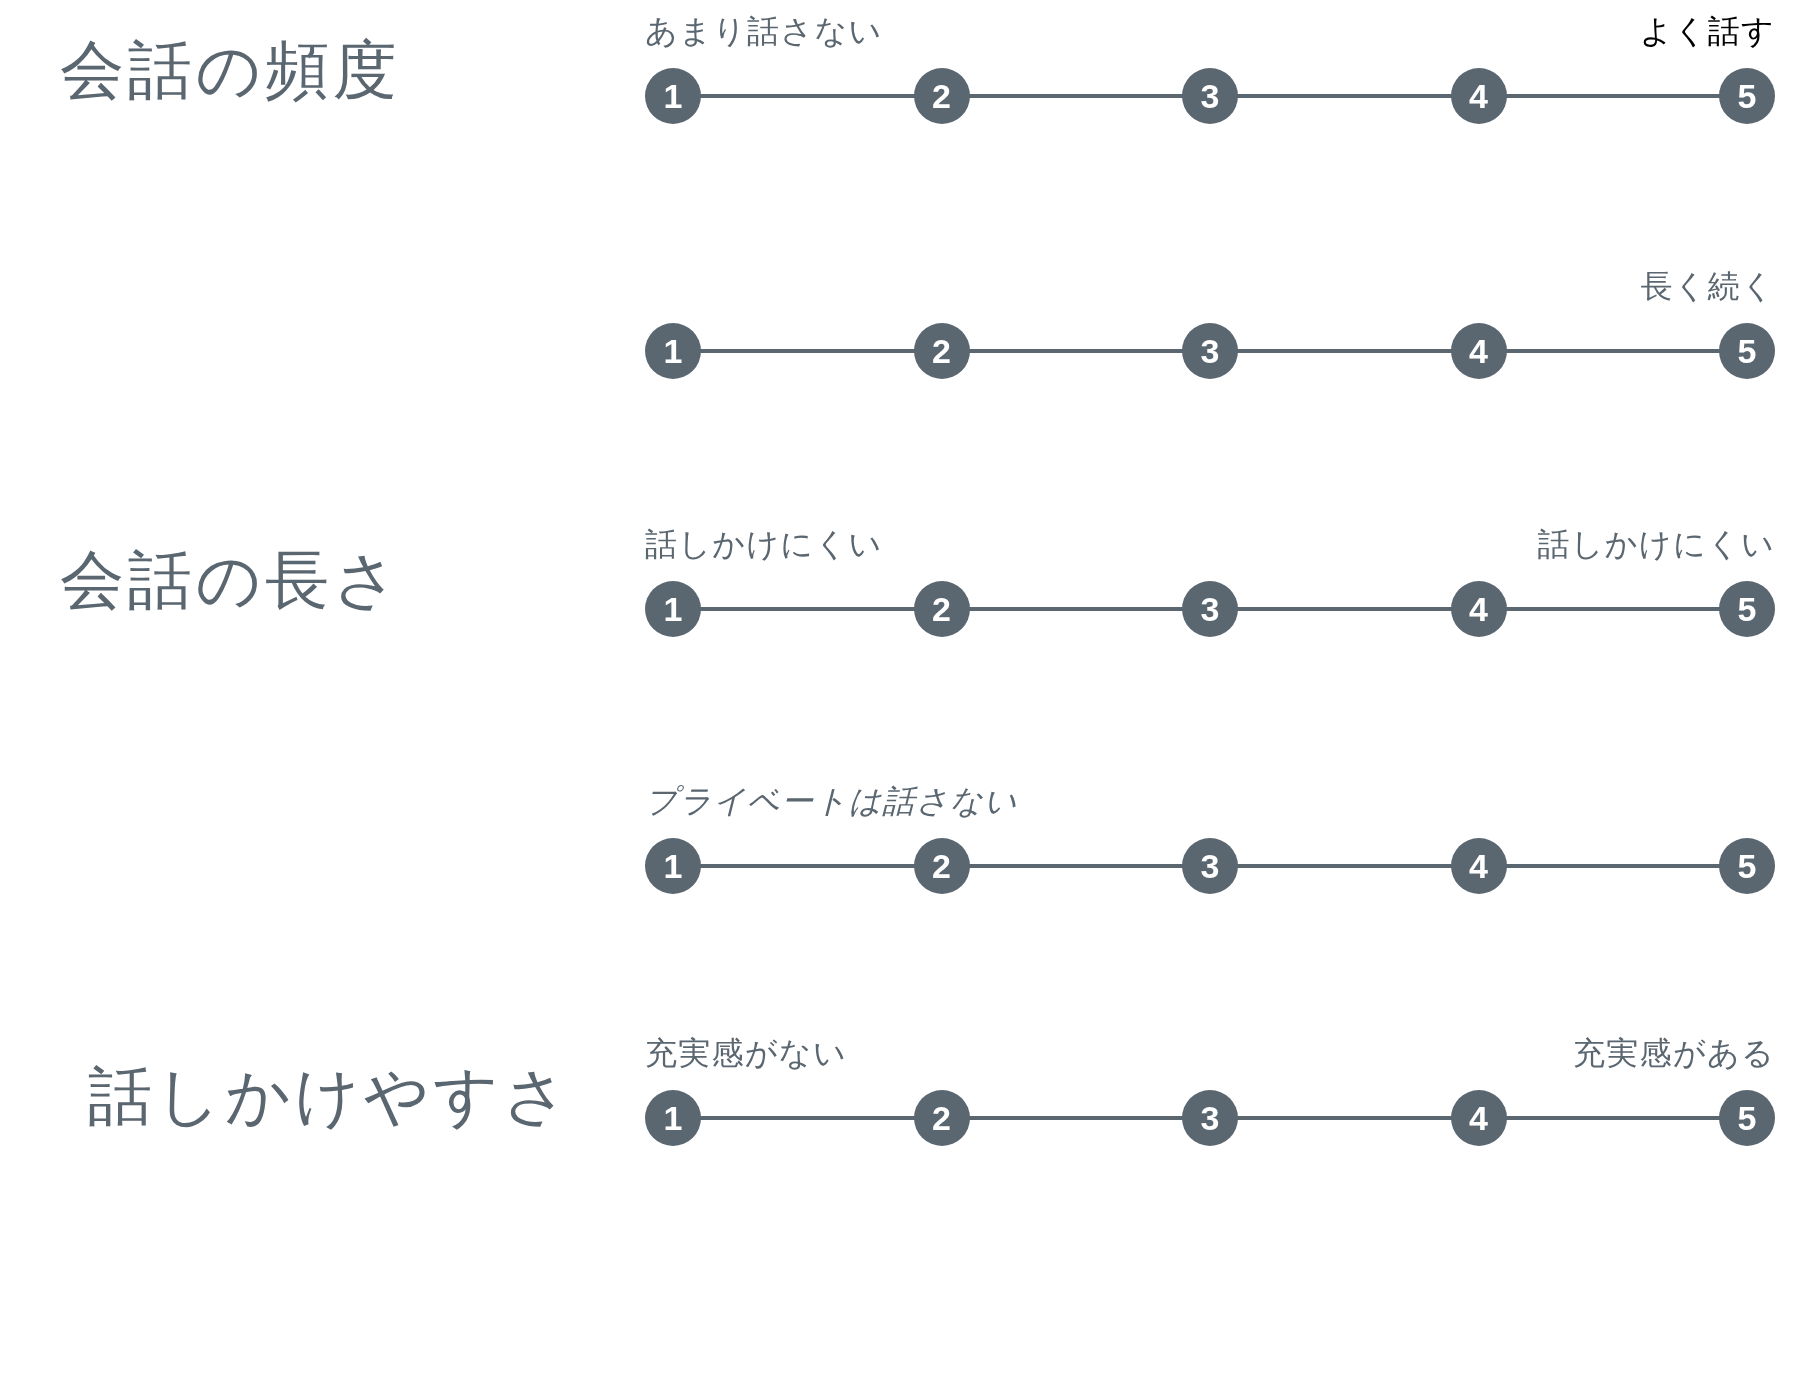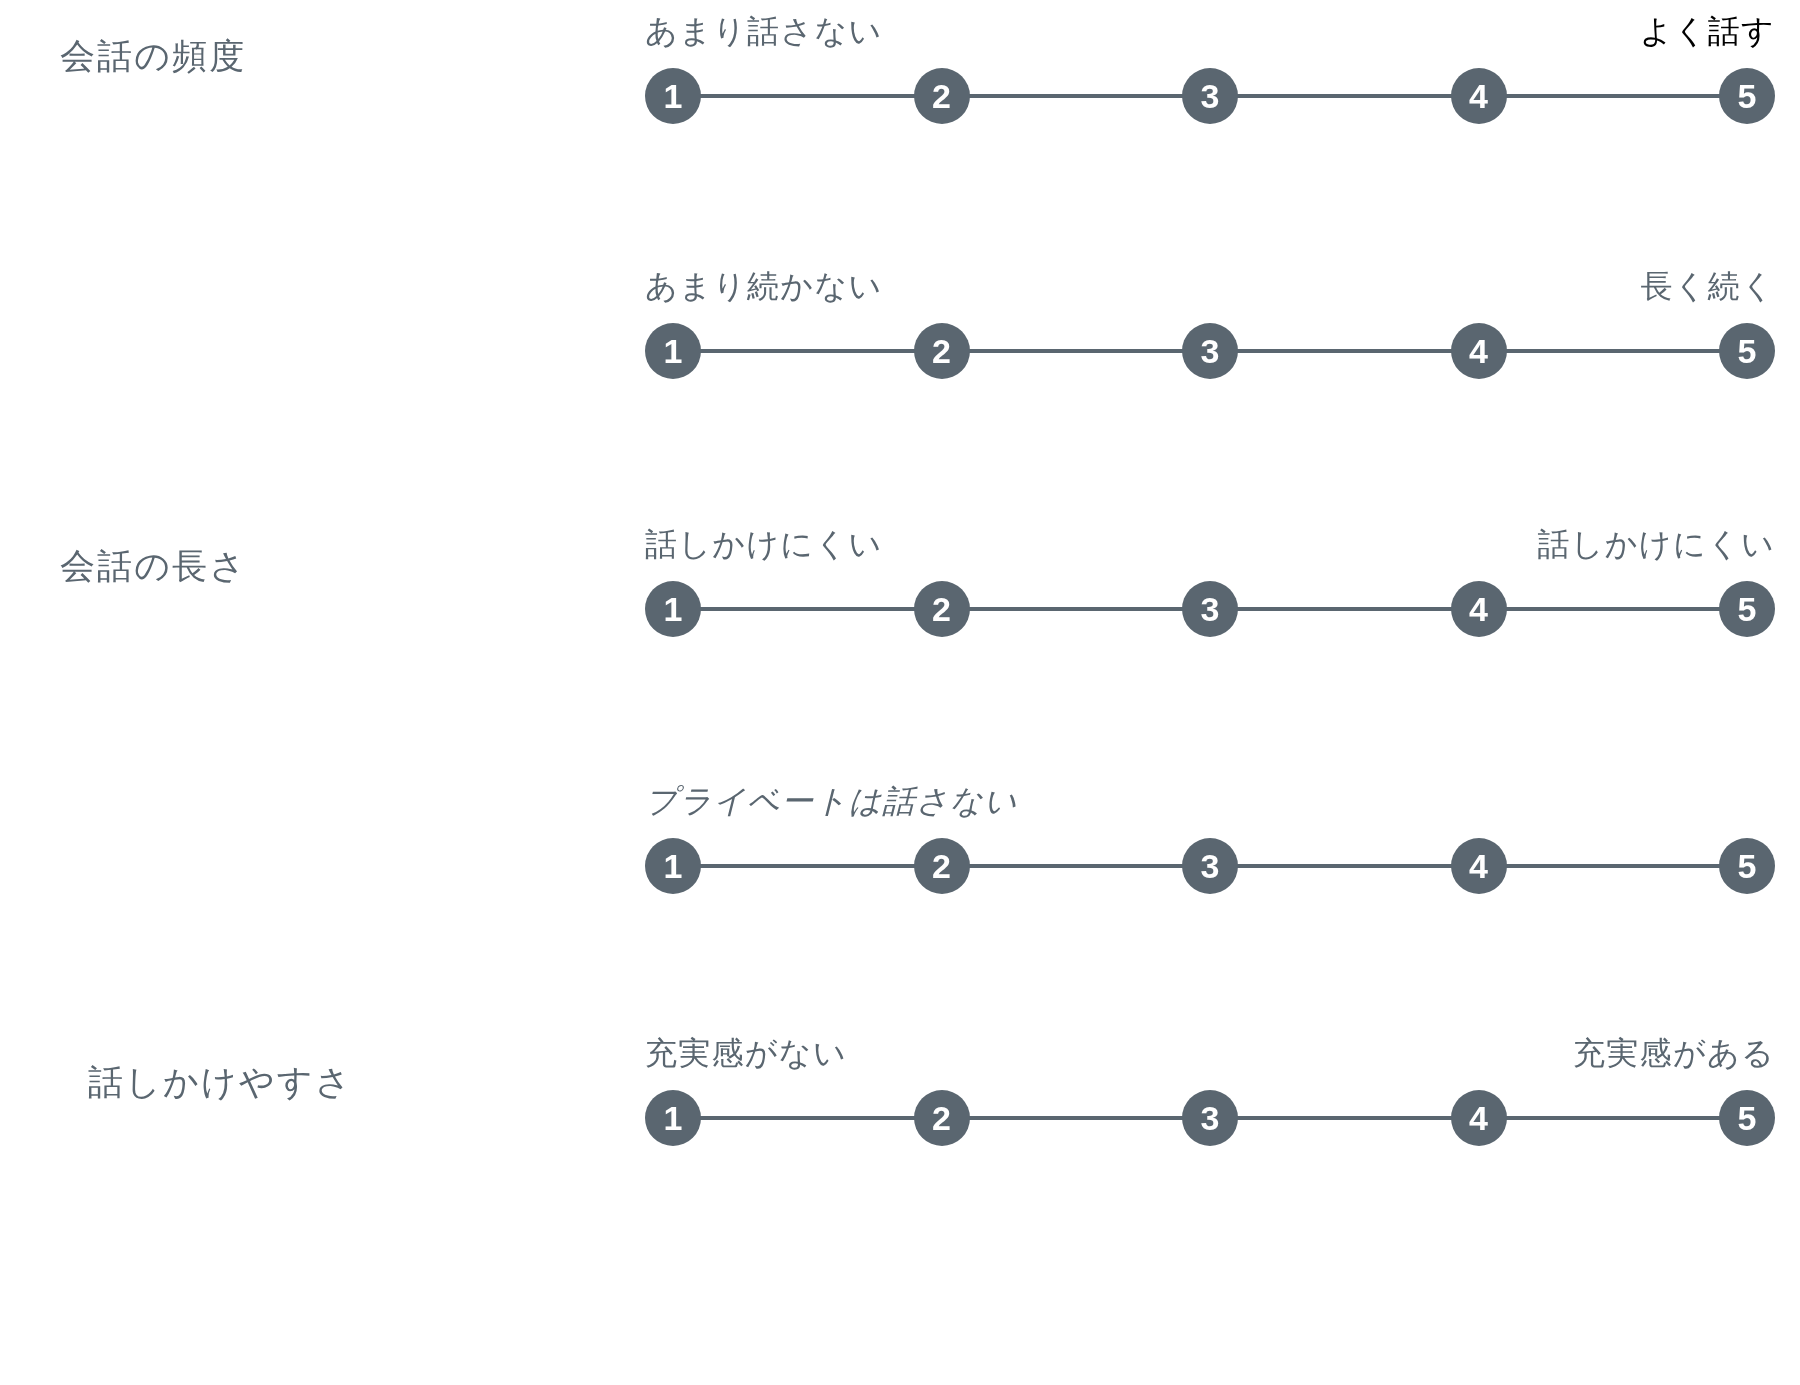--- a/index.html
+++ b/index.html
@@ -33,21 +33,21 @@
     height: 277px;
     box-sizing: border-box;
   }
 
   
   .row-label {
     position: absolute;
     left: 60px;
     width: 500px;
     text-align: left;
-    font-size: 35px;
+    font-size: 64px;
     line-height: 1.0;
     letter-spacing: 0.06em;
     color: #5a6670;
     font-weight: 400;
     white-space: nowrap;
   }
 
   
   .scale-block {
     position: absolute;
@@ -126,21 +126,20 @@
           <div class="dot" style="left: calc(50% + 0px); background: rgb(90, 102, 112); color: rgb(255, 255, 255);">3</div>
           <div class="dot" style="left: calc(75% - 14px); background: rgb(90, 102, 112); color: rgb(255, 255, 255);">4</div>
           <div class="dot" style="left: calc(100% - 28px); background: rgb(90, 102, 112); color: rgb(255, 255, 255);">5</div>
         </div>
       </div>
     </div>
     <div class="scale-row" style="position: absolute; left: 0px; top: 255px;">
       <div class="row-label" style="top: 293px; color: rgb(90, 102, 112);">会話の長さ</div>
       <div class="scale-block">
         <div class="anchor-row" style="top: 8px;">
-          <span class="anchor anchor-low" style="color: rgb(90, 102, 112);">あまり続かない</span>
           <span class="anchor anchor-high" style="color: rgb(90, 102, 112);">長く続く</span>
         </div>
         <div class="track" style="top: 68px;">
           <div class="track-line" style="background: rgb(90, 102, 112);"></div>
           <div class="dot" style="left: calc(0% + 28px); background: rgb(90, 102, 112); color: rgb(255, 255, 255);">1</div>
           <div class="dot" style="left: calc(25% + 14px); background: rgb(90, 102, 112); color: rgb(255, 255, 255);">2</div>
           <div class="dot" style="left: calc(50% + 0px); background: rgb(90, 102, 112); color: rgb(255, 255, 255);">3</div>
           <div class="dot" style="left: calc(75% - 14px); background: rgb(90, 102, 112); color: rgb(255, 255, 255);">4</div>
           <div class="dot" style="left: calc(100% - 28px); background: rgb(90, 102, 112); color: rgb(255, 255, 255);">5</div>
         </div>

